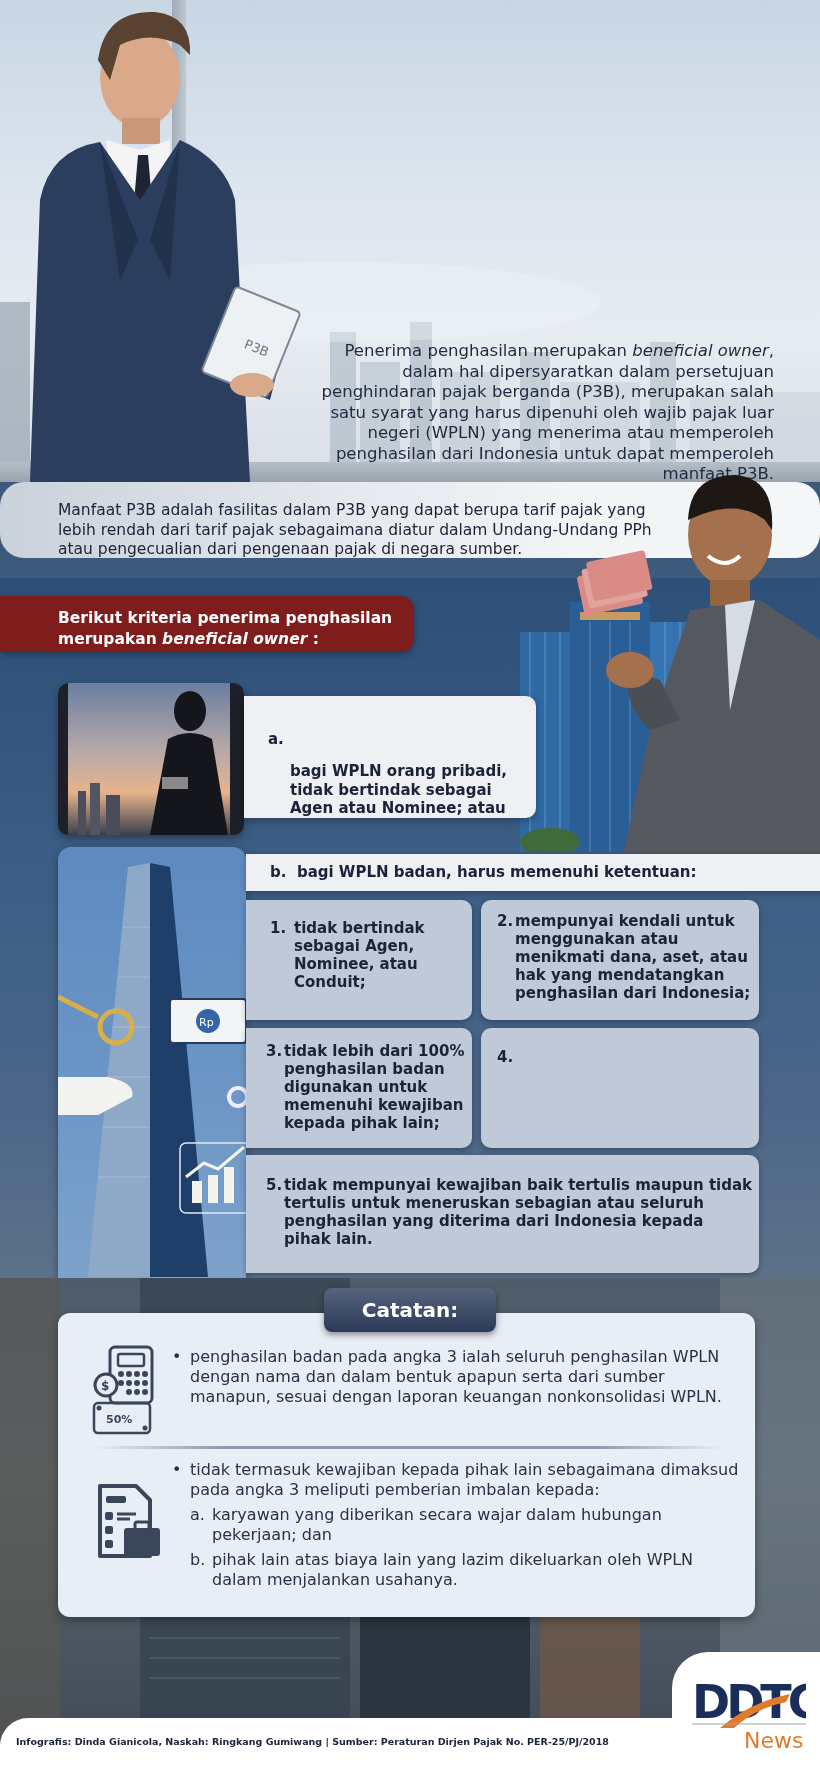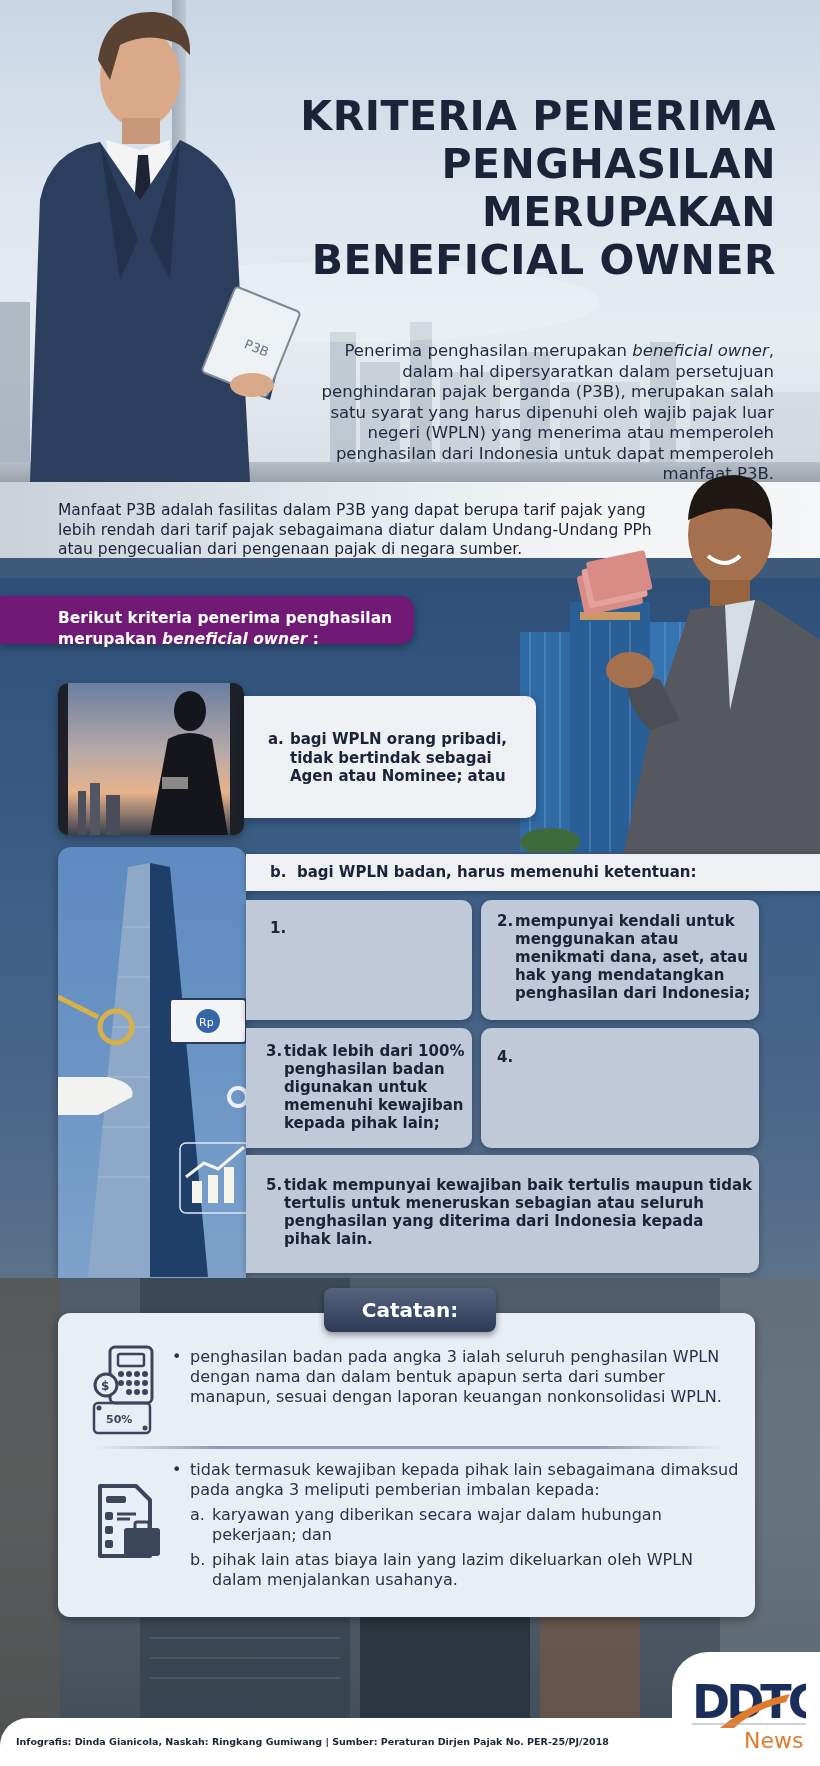--- a/index.html
+++ b/index.html
@@ -16,41 +16,41 @@
 
   .title { position: absolute; right: 44px; top: 92px; width: 520px; text-align: right;
     font-family: "DejaVu Sans", sans-serif; font-weight: 800; font-size: 41px; line-height: 48px;
     color: #1b2338; letter-spacing: 0.5px; }
   .intro { position: absolute; right: 46px; top: 300px; width: 470px; text-align: right;
     font-size: 16.5px; line-height: 20.5px; color: #1f2a3f; margin-top: 41px; }
   .intro i { font-style: italic; }
 
   
   .manfaat { position: absolute; left: 0; top: 482px; width: 820px; height: 76px;
-    background: linear-gradient(90deg, #c9d1da 0%, #e4e8ed 40%, #f2f4f6 70%, #f5f6f8 100%); }
+    background: linear-gradient(90deg, #c9d1da 0%, #e4e8ed 40%, #f2f4f6 70%, #f5f6f8 100%); border-radius: 24px; }
   .manfaat p { position: absolute; left: 58px; top: 19px; width: 620px; font-size: 15.5px; line-height: 19.5px; color: #1b2338; }
 
   
   .criteria { position: absolute; left: 0; top: 578px; width: 820px; height: 700px;
     background: linear-gradient(180deg, #2e5078 0%, #3d5f86 45%, #4b6689 75%, #5c7289 100%); }
   .towers-bg { position: absolute; left: 510px; top: 592px; width: 220px; height: 260px; }
   .man2 { position: absolute; left: 560px; top: 470px; width: 260px; height: 400px; }
 
-  .crit-head { position: absolute; left: 0; top: 596px; width: 414px; height: 48px;
-    background: #701a75; border-radius: 0 14px 14px 0; box-shadow: 0 3px 8px rgba(0,0,0,.35); }
+  .crit-head { position: absolute; left: 0; top: 596px; width: 414px; height: 56px;
+    background: #7f1d1d; border-radius: 0 14px 14px 0; box-shadow: 0 3px 8px rgba(0,0,0,.35); }
   .crit-head p { position: absolute; left: 58px; top: 12px; font-size: 15.5px; line-height: 20.5px; font-weight: 700; color: #fff; }
   .crit-head i { font-style: italic; font-weight: 600; }
 
   .photo-a { position: absolute; left: 58px; top: 683px; width: 186px; height: 152px; border-radius: 10px; overflow: hidden;
     background: linear-gradient(180deg, #6a7ea0 0%, #b7a9a8 45%, #e7b38b 72%, #3a3f4c 100%); box-shadow: 0 3px 8px rgba(0,0,0,.35); }
   .card-a { position: absolute; left: 244px; top: 696px; width: 292px; height: 122px; background: #eef0f3; border-radius: 0 10px 10px 0;
     box-shadow: 0 3px 8px rgba(0,0,0,.3); }
   .card-a .lbl { position: absolute; left: 24px; top: 34px; width: 262px; font-size: 15px; line-height: 18.5px; font-weight: 700; color: #1b2338; }
   .card-a .mk { position: absolute; left: 0; top: 0; }
-  .card-a .txt { display: block; padding-left: 22px; }
+  .card-a .txt { display: block; padding-left: 22px; margin-top: 32px; }
 
   .photo-b { position: absolute; left: 58px; top: 847px; width: 188px; height: 444px; border-radius: 13px; overflow: hidden;
     background: linear-gradient(180deg, #5d8ac0 0%, #6b95c5 50%, #7ea3cc 100%); box-shadow: 0 3px 8px rgba(0,0,0,.35); }
 
   .bar-b { position: absolute; left: 246px; top: 854px; width: 596px; height: 37px; background: #eef0f3; border-radius: 0 8px 8px 0;
     box-shadow: 0 2px 6px rgba(0,0,0,.3); }
   .bar-b .lbl { position: absolute; left: 24px; top: 9px; font-size: 15px; font-weight: 700; color: #1b2338; }
 
   .k { position: absolute; background: #bfc9d7; border-radius: 10px; box-shadow: 0 2px 6px rgba(0,0,0,.3); font-size: 15px; line-height: 18px; color: #1b2338; font-weight: 600; }
   .k .row { display: flex; }
@@ -115,26 +115,20 @@
     <path d="M20 200 Q30 150 80 142 L120 200 L160 140 Q205 160 215 200 L230 482 L10 482 Z" fill="#2b3e5e"></path>
     <path d="M80 142 L118 240 L100 280 Z" fill="#22324d"></path>
     <path d="M160 140 L130 240 L150 280 Z" fill="#22324d"></path>
 
     <path d="M180 250 Q220 300 220 340 L260 360 L250 400 L200 380 Q170 330 165 280 Z" fill="#2b3e5e"></path>
     <rect x="196" y="296" width="70" height="92" rx="4" fill="#eef1f4" stroke="#7d8896" stroke-width="2" transform="rotate(22 231 342)"></rect>
     <text x="226" y="350" font-family="DejaVu Sans, sans-serif" font-size="13" fill="#6c7686" transform="rotate(22 231 342)">P3B</text>
     <ellipse cx="232" cy="385" rx="22" ry="12" fill="#d9a98a"></ellipse>
   </svg>
 
-  <div class="title">
-    <div>KRITERIA PENERIMA</div>
-    <div>PENGHASILAN</div>
-    <div>MERUPAKAN</div>
-    <div>BENEFICIAL OWNER</div>
-  </div>
 
   <p class="intro"><span>Penerima penghasilan merupakan </span><i>beneficial owner</i><span>, dalam hal dipersyaratkan dalam persetujuan penghindaran pajak berganda (P3B), merupakan salah satu syarat yang harus dipenuhi oleh wajib pajak luar negeri (WPLN) yang menerima atau memperoleh penghasilan dari Indonesia untuk dapat memperoleh manfaat P3B.</span></p>
 </div>
 
 <div class="manfaat">
   <p>Manfaat P3B adalah fasilitas dalam P3B yang dapat berupa tarif pajak yang lebih rendah dari tarif pajak sebagaimana diatur dalam Undang-Undang PPh atau pengecualian dari pengenaan pajak di negara sumber.</p>
 </div>
 
 <div class="criteria"></div>
 
@@ -232,20 +226,21 @@
 <div class="bar-b">
   <div class="lbl">
     <span>b.</span>&nbsp;
     <span>bagi WPLN badan, harus memenuhi ketentuan:</span>
   </div>
 </div>
 
 <div class="k k1">
   <div class="row">
       <span class="n">1.</span>
+      <span style="width:160px;padding-left:6px">tidak bertindak sebagai Agen, Nominee, atau Conduit;</span>
     </div>
 </div>
 <div class="k k2">
   <div class="row">
       <span class="n">2.</span>
       <span style="width:240px">mempunyai kendali untuk menggunakan atau menikmati dana, aset, atau hak yang mendatangkan penghasilan dari Indonesia;</span>
     </div>
 </div>
 <div class="k k3">
   <div class="row">

